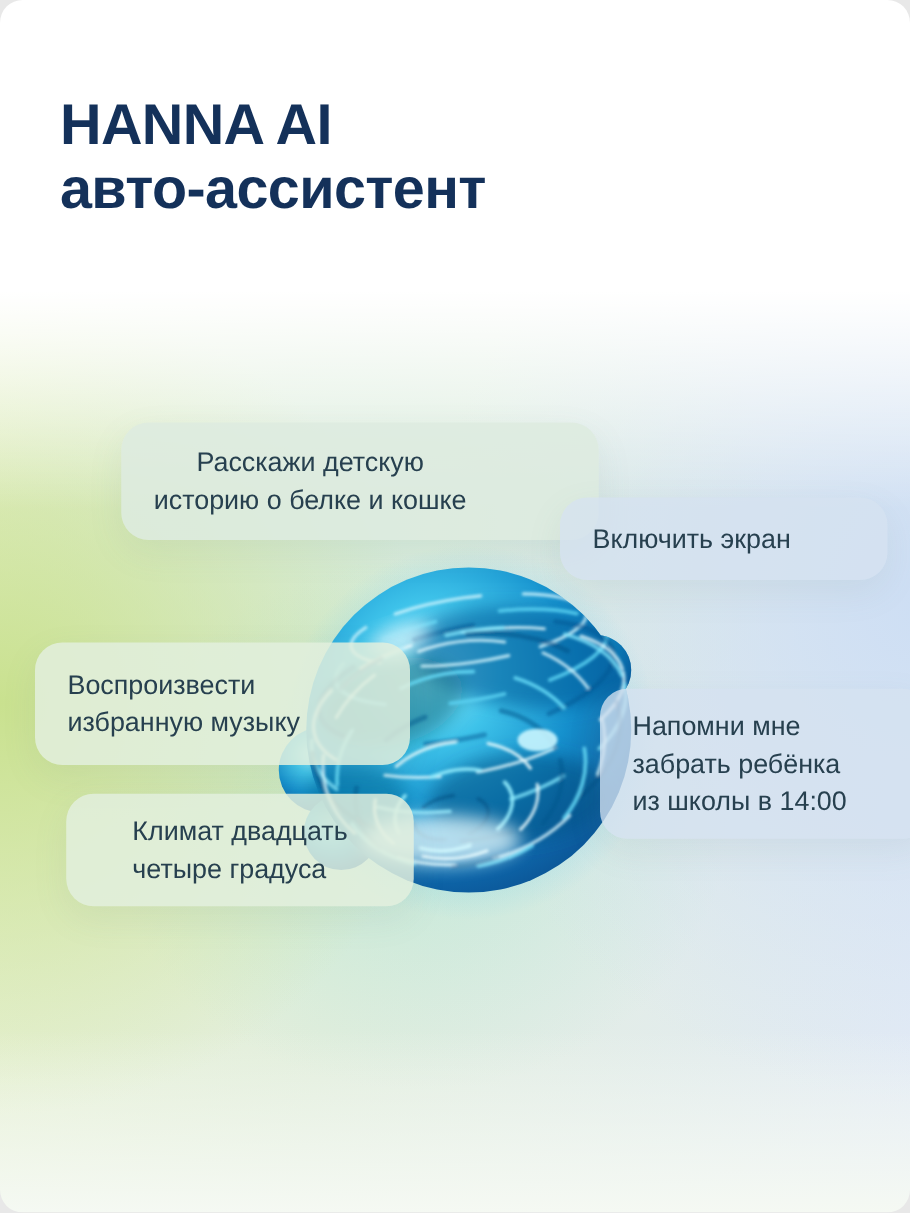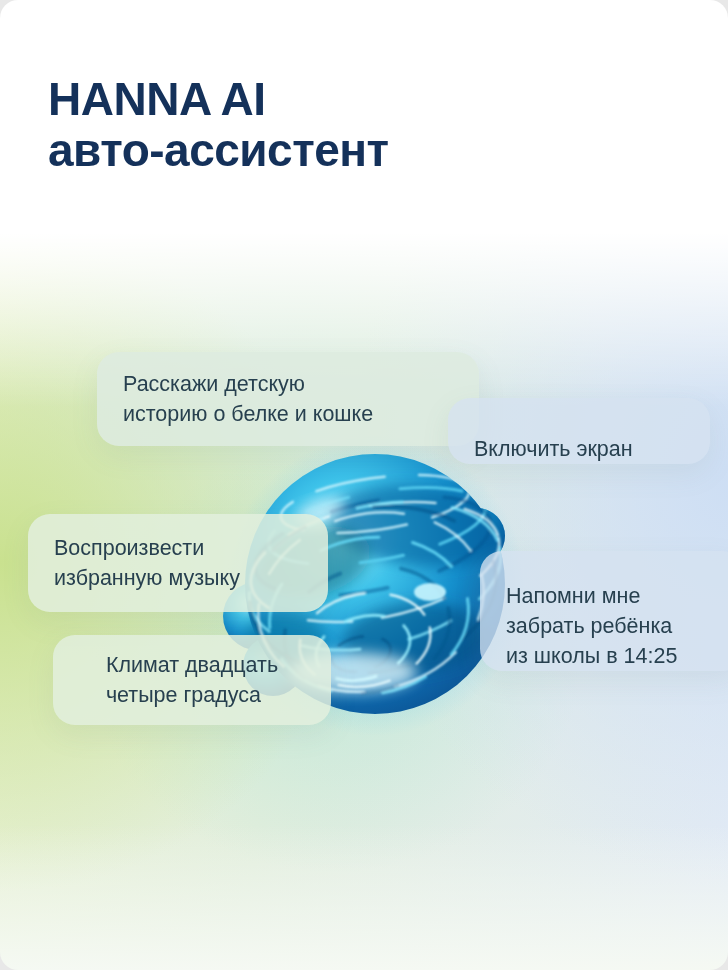--- a/index.html
+++ b/index.html
@@ -25,22 +25,22 @@
   .title span{display:block;font-size:46px;line-height:51px;}
   .bubble{
     position:absolute;z-index:3;
     display:flex;align-items:center;
     padding:0 26px;border-radius:22px;
     font-size:21.5px;line-height:30px;color:#27404f;
     box-shadow:0 10px 28px rgba(110,140,130,0.10);
   }
   .bubble span{white-space:pre-line;}
   .tint-green{background:rgba(226,239,221,0.85);}
-  .tint-blue{background:rgba(213,225,240,0.78);align-items:flex-end;}
-  .b1{left:97px;top:352px;width:330px;height:94px;background:rgba(221,235,223,0.88);}
+  .tint-blue{background:rgba(213,225,240,0.78);}
+  .b1{left:97px;top:338px;width:330px;height:94px;background:rgba(221,235,223,0.88);text-align:center;}
   .b2{left:448px;top:398px;width:210px;height:66px;}
   .b3{left:28px;top:514px;width:248px;height:98px;}
   .b4{left:480px;top:551px;width:212px;height:120px;}
   .b5{left:53px;top:635px;width:226px;height:90px;justify-content:center;}
   .b6{left:120px;top:754px;width:247px;height:66px;background:rgba(217,232,210,0.72);}
   .b7{left:427px;top:733px;width:248px;height:122px;}
   .orb{position:absolute;left:225px;top:434px;width:300px;height:300px;z-index:1;}
   .orb svg{overflow:visible;display:block;}
 </style>
 </head>
@@ -128,21 +128,21 @@
   </div>
 
   <div class="bubble tint-green b3">
     <span>Воспроизвести
 избранную музыку</span>
   </div>
 
   <div class="bubble tint-blue b4">
     <span>Напомни мне
 забрать ребёнка
-из школы в 14:25</span>
+из школы в 14:00</span>
   </div>
 
   <div class="bubble tint-green b5">
     <span>Климат двадцать
 четыре градуса</span>
   </div>
 
 
 
 </div>

